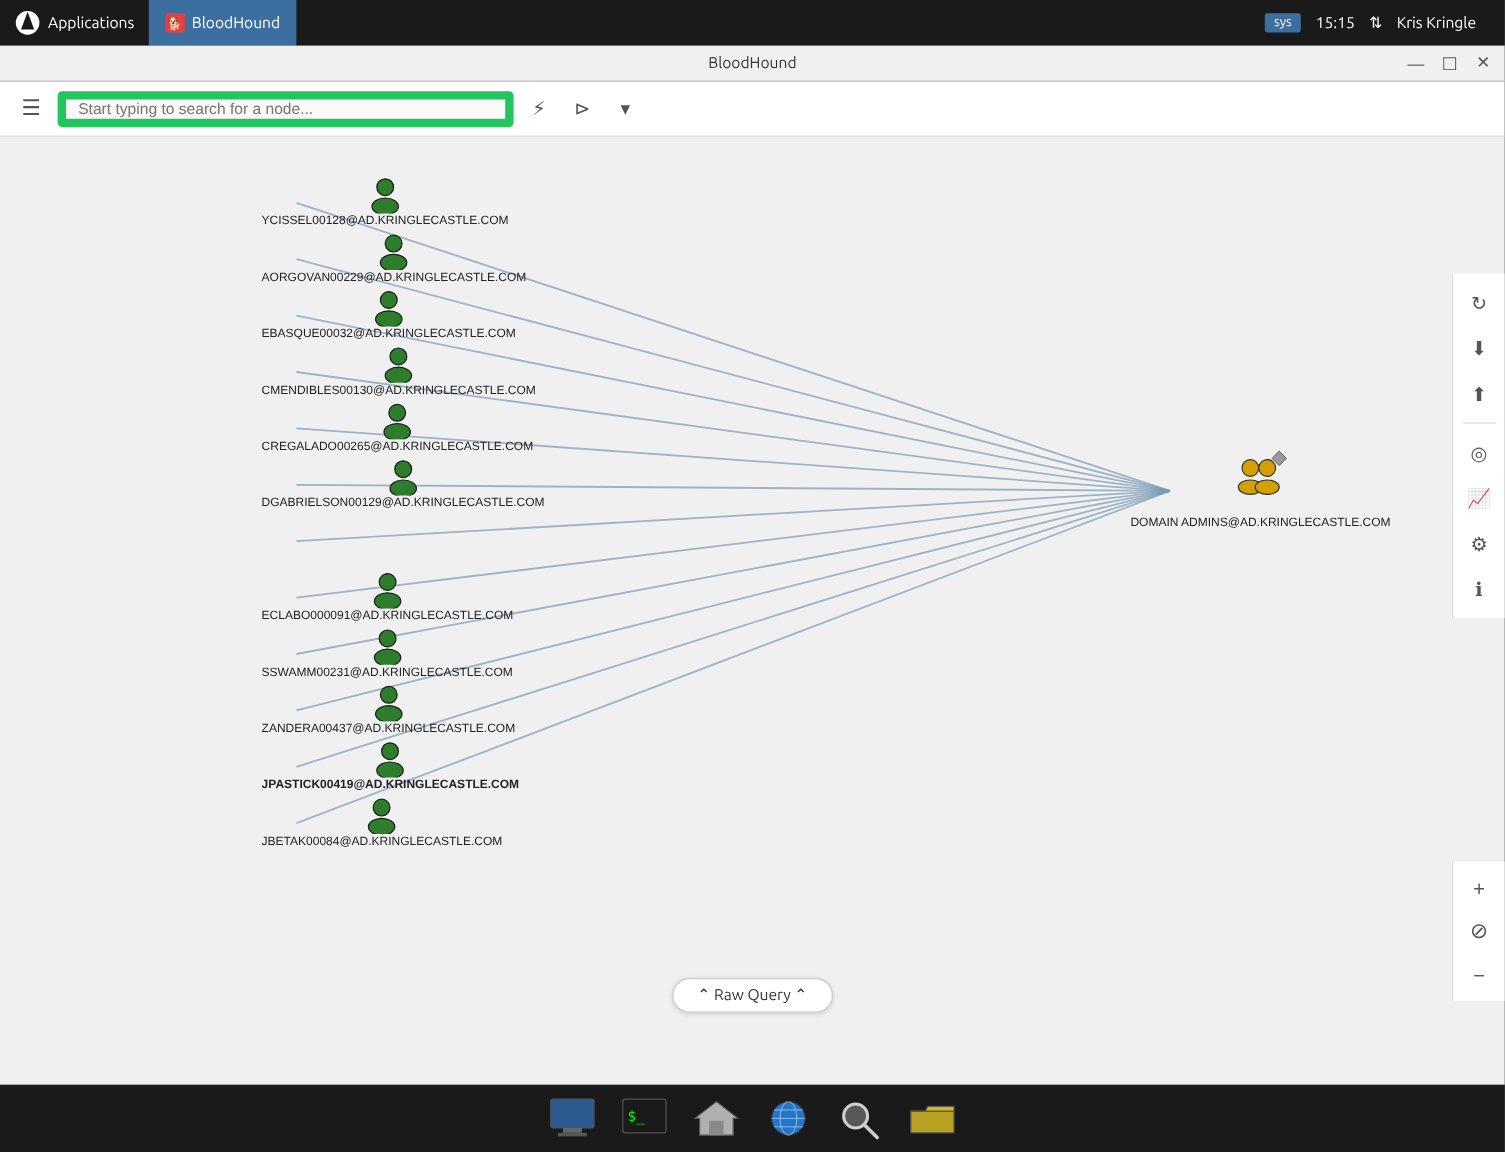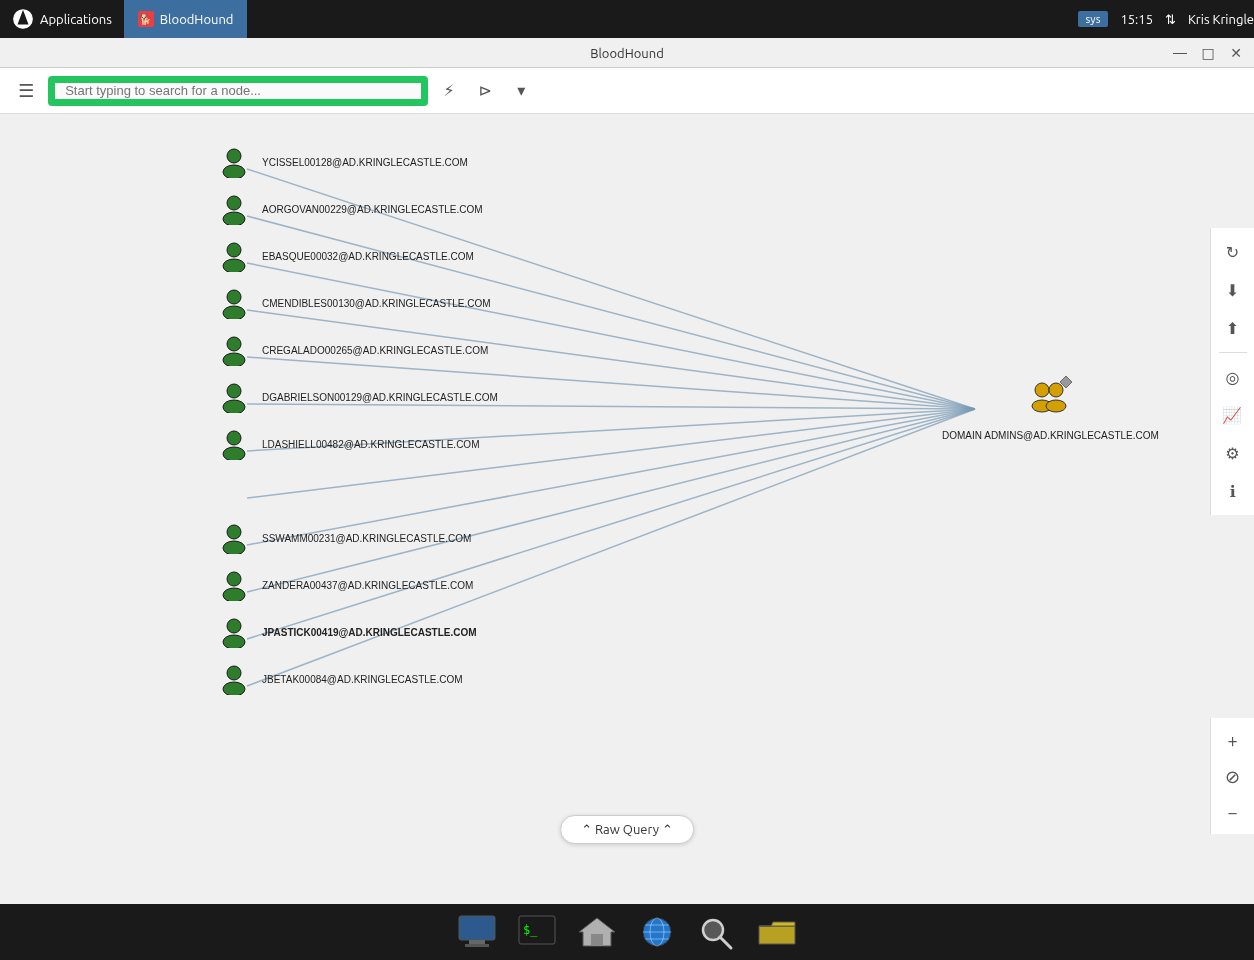--- a/index.html
+++ b/index.html
@@ -45,21 +45,21 @@
       background: #e84040;
       border-radius: 2px;
       display: flex; align-items: center; justify-content: center;
       font-size: 10px; font-weight: bold; color: #fff;
     }
     .system-bar-right {
       margin-left: auto;
       display: flex;
       align-items: center;
       gap: 12px;
-      padding-right: 0;
+      padding-right: 24px;
     }
     .sys-btn {
       background: #3c6fa0;
       color: #fff;
       padding: 2px 8px;
       font-size: 11px;
       border-radius: 2px;
     }
 
     
@@ -167,23 +167,22 @@
     .graph-svg {
       position: absolute;
       top: 0; left: 0;
       width: 100%; height: 100%;
     }
 
     
     .node-container {
       position: absolute;
       display: flex;
-      flex-direction: row;
-      align-items: center;
-      gap: 12px;
+      flex-direction: column;
+      align-items: center;
     }
     .node-label {
       font-size: 10px;
       color: #222;
       white-space: nowrap;
       margin-top: 1px;
       font-family: Arial, sans-serif;
     }
     .group-node {
       position: absolute;
@@ -365,28 +364,28 @@
     </div>
 
     <div class="node-container" style="left:218px; top:267px;">
       <svg width="32" height="32" viewBox="0 0 32 32">
         <circle cx="16" cy="10" r="7" fill="#2d7d2d" stroke="#1a1a1a" stroke-width="1"></circle>
         <ellipse cx="16" cy="26" rx="11" ry="7" fill="#2d7d2d" stroke="#1a1a1a" stroke-width="1"></ellipse>
       </svg>
       <span class="node-label">DGABRIELSON00129@AD.KRINGLECASTLE.COM</span>
     </div>
 
-    <div class="node-container" style="left:218px; top:314px;">
-      <svg width="32" height="32" viewBox="0 0 32 32">
-        <circle cx="16" cy="10" r="7" fill="#2d7d2d" stroke="#1a1a1a" stroke-width="1"></circle>
-        <ellipse cx="16" cy="26" rx="11" ry="7" fill="#2d7d2d" stroke="#1a1a1a" stroke-width="1"></ellipse>
-      </svg>
-      <span class="node-label">LDASHIELL00482@AD.KRINGLECASTLE.COM</span>
-    </div>
-
+
+    <div class="node-container" style="left:218px; top:361px;">
+      <svg width="32" height="32" viewBox="0 0 32 32">
+        <circle cx="16" cy="10" r="7" fill="#2d7d2d" stroke="#1a1a1a" stroke-width="1"></circle>
+        <ellipse cx="16" cy="26" rx="11" ry="7" fill="#2d7d2d" stroke="#1a1a1a" stroke-width="1"></ellipse>
+      </svg>
+      <span class="node-label">ECLABO000091@AD.KRINGLECASTLE.COM</span>
+    </div>
 
     <div class="node-container" style="left:218px; top:408px;">
       <svg width="32" height="32" viewBox="0 0 32 32">
         <circle cx="16" cy="10" r="7" fill="#2d7d2d" stroke="#1a1a1a" stroke-width="1"></circle>
         <ellipse cx="16" cy="26" rx="11" ry="7" fill="#2d7d2d" stroke="#1a1a1a" stroke-width="1"></ellipse>
       </svg>
       <span class="node-label">SSWAMM00231@AD.KRINGLECASTLE.COM</span>
     </div>
 
     <div class="node-container" style="left:218px; top:455px;">

